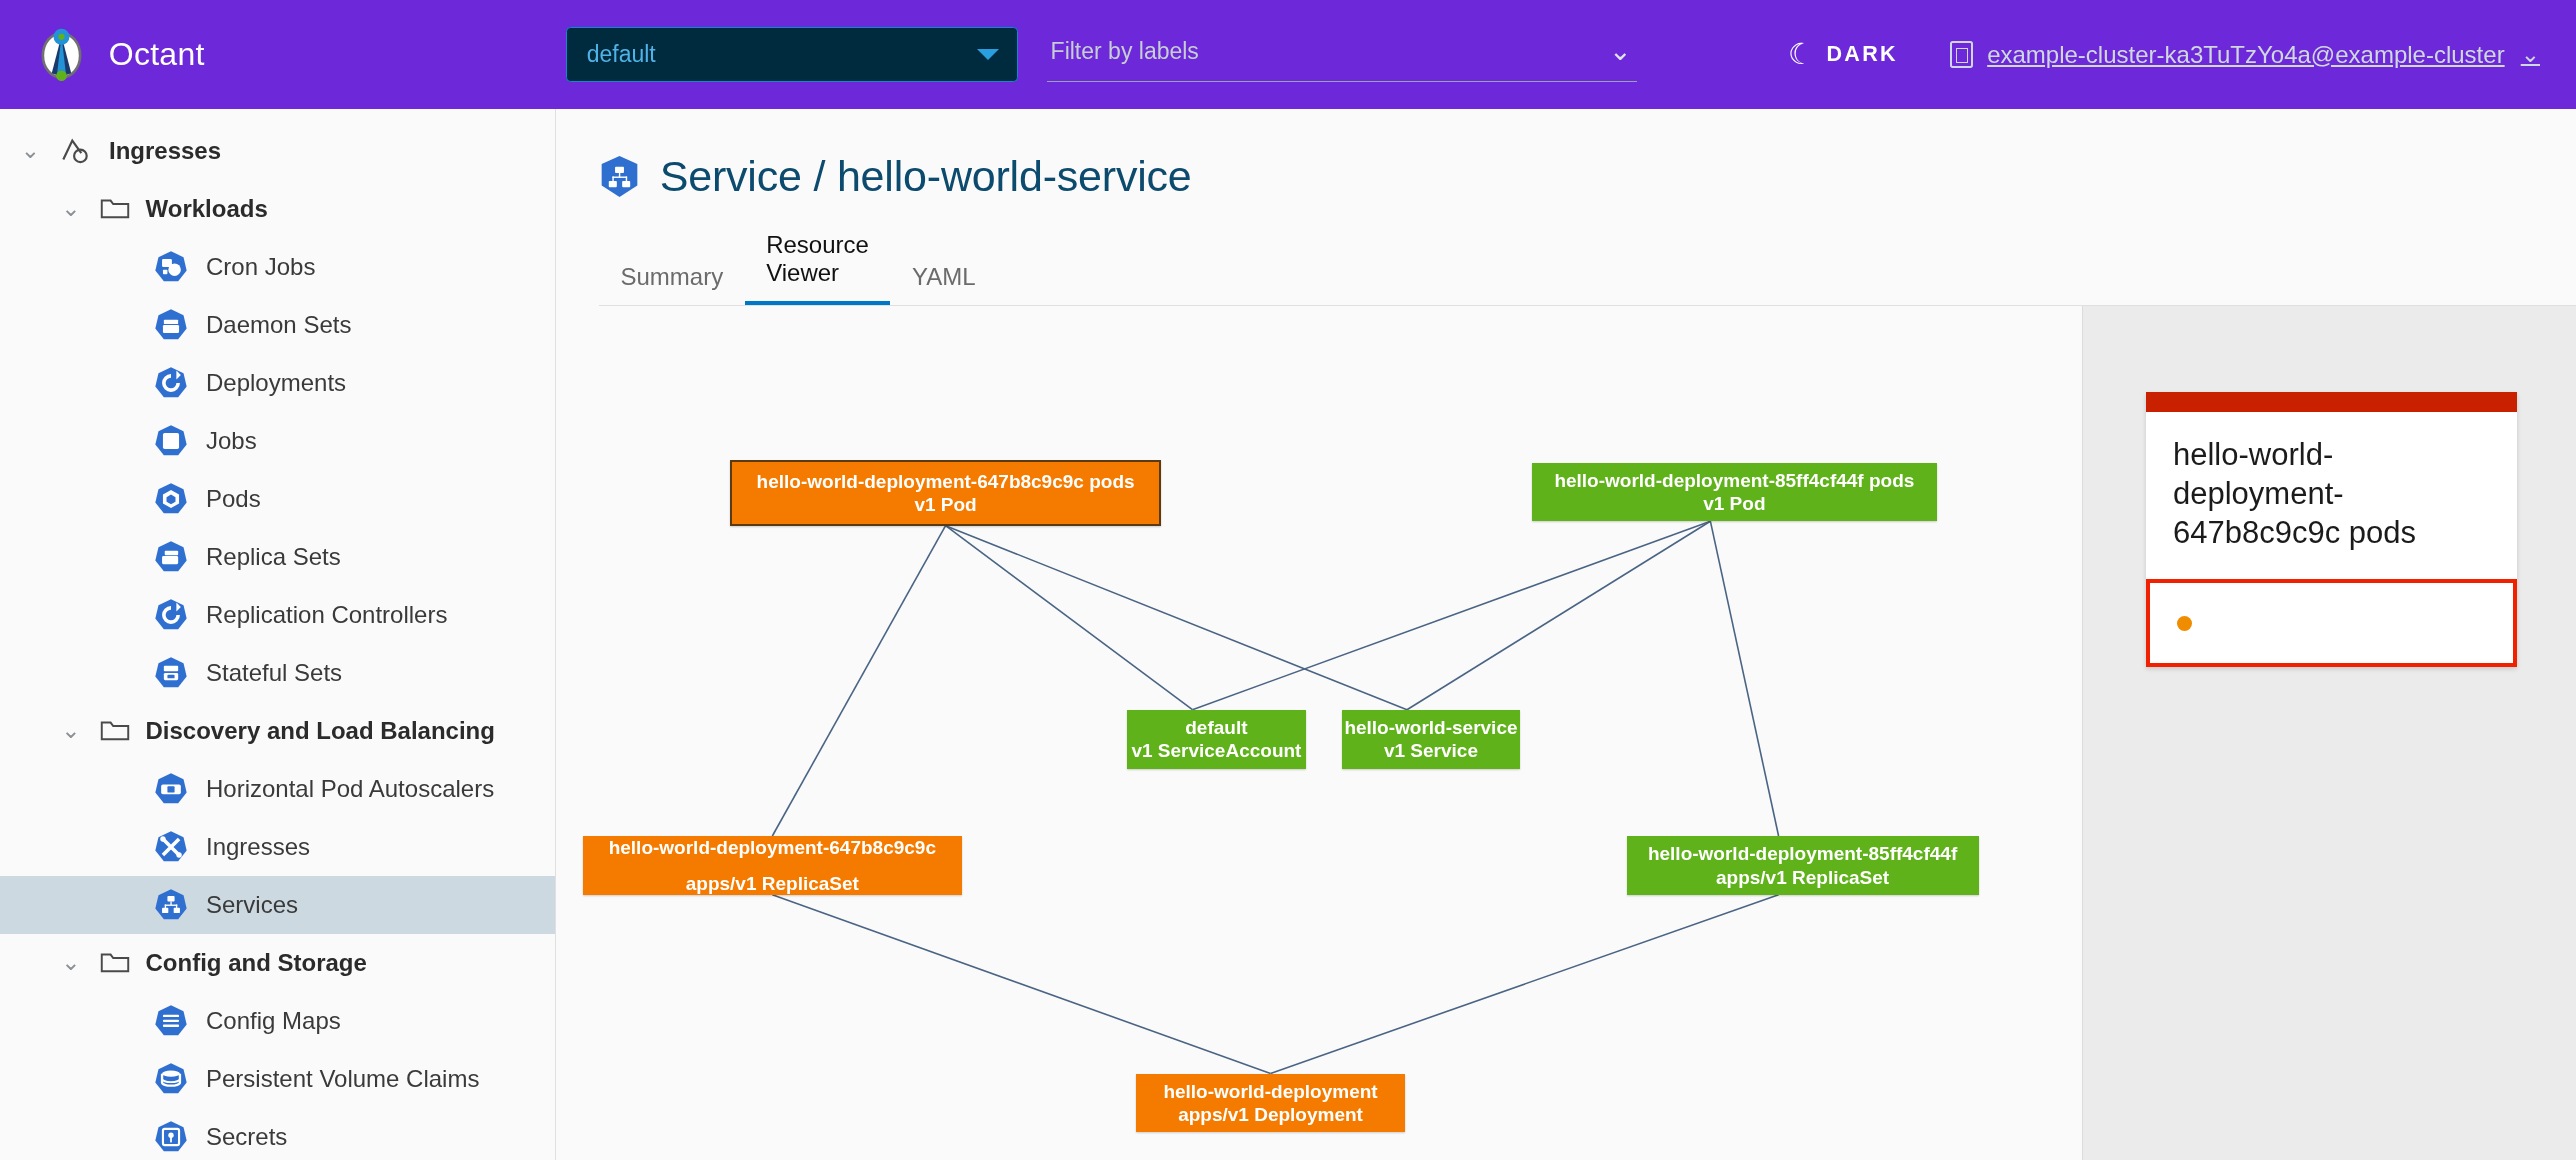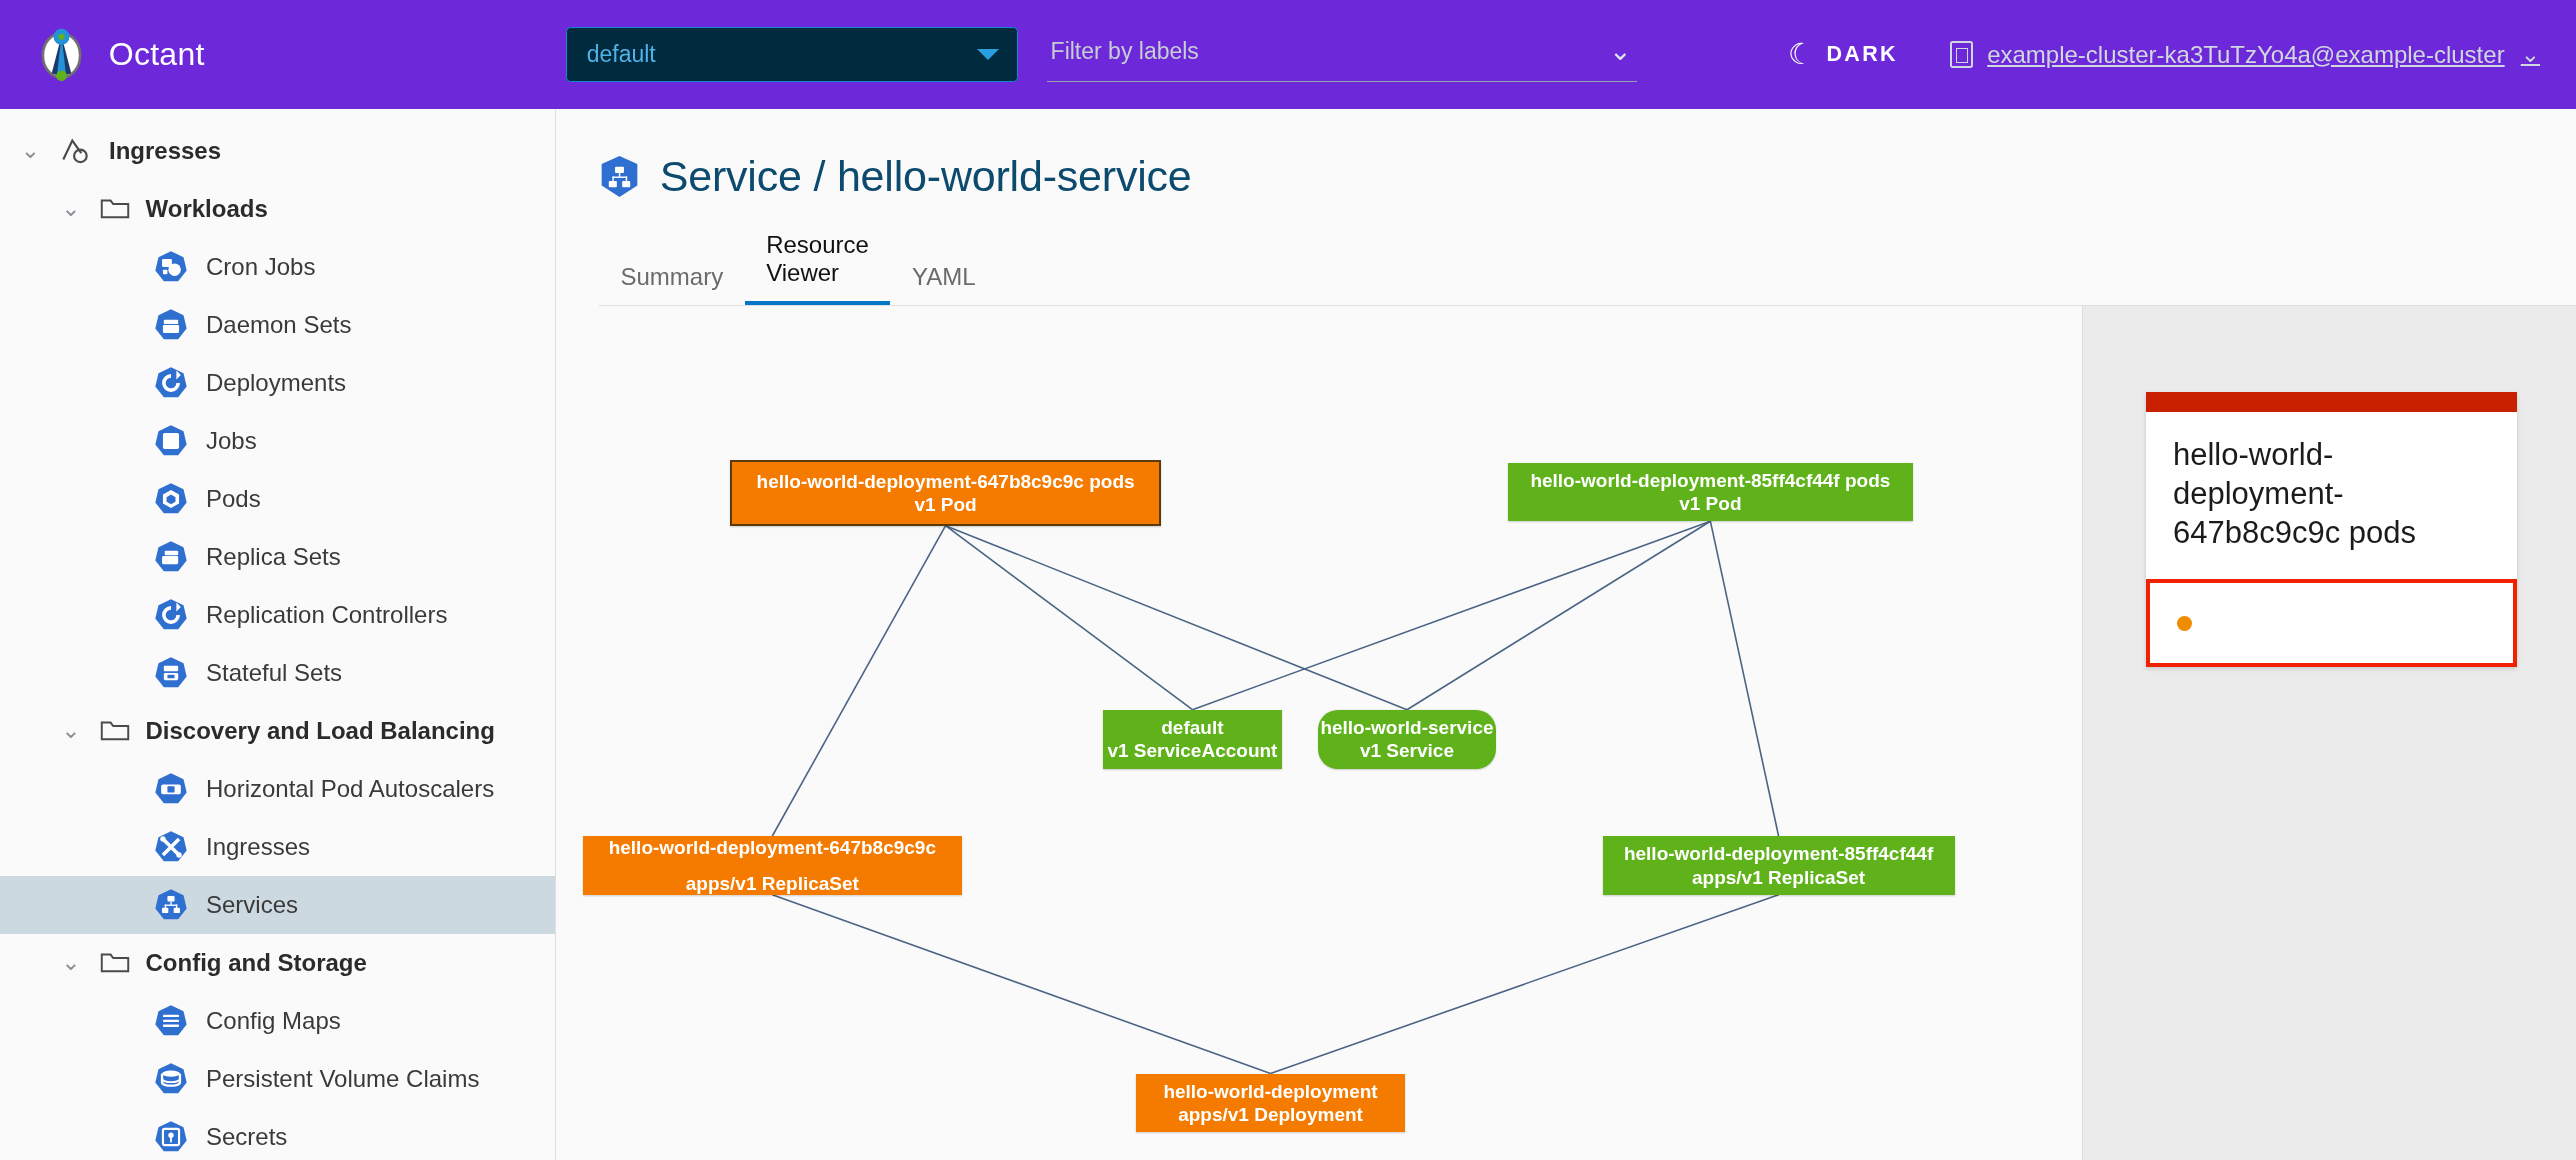--- a/index.html
+++ b/index.html
@@ -105,21 +105,21 @@
   .graph { flex: 1 1 auto; position: relative; background: #fafafa; min-width: 0; overflow: hidden; }
   .graph svg { position: absolute; inset: 0; width: 100%; height: 100%; }
 
   .node {
     position: absolute; display: flex; flex-direction: column;
     align-items: center; justify-content: center;
     color: #ffffff; font-size: 19px; font-weight: 700; line-height: 1.22;
     text-align: center; cursor: pointer; z-index: 5;
     box-shadow: 0 0.9px 1.8px rgba(0,0,0,.18);
   }
-  .node.green { background: #5fb21a; }
+  .node.green { background: #5fb21a; margin-left: 24px; }
   .node.orange { background: #f47b00; }
   .node.sel { border: 2.7px solid #5b3a10; }
 
   
   .detail-panel {
     width: 494px; flex: 0 0 494px;
     background: #ebebeb;
     border-left: 1.8px solid #dcdcdc;
     padding: 86px 59px 0 63px;
   }
@@ -412,21 +412,21 @@
             <span>v1 Pod</span>
           </div>
           <div class="node green" style="left: 62.3529%; top: 18.3333%; width: 26.5882%; height: 6.875%;">
             <span>hello-world-deployment-85ff4cf44f pods</span>
             <span>v1 Pod</span>
           </div>
           <div class="node green" style="left: 35.8235%; top: 47.2917%; width: 11.7647%; height: 6.875%;">
             <span>default</span>
             <span>v1 ServiceAccount</span>
           </div>
-          <div class="node green" style="left: 49.9412%; top: 47.2917%; width: 11.6471%; height: 6.875%; border-radius: 20px;">
+          <div class="node green" style="left: 49.9412%; top: 47.2917%; width: 11.6471%; height: 6.875%;">
             <span>hello-world-service</span>
             <span>v1 Service</span>
           </div>
           <div class="node orange" style="left: 1.76471%; top: 62.0833%; width: 24.8235%; height: 6.875%; gap: 12px;">
             <span>hello-world-deployment-647b8c9c9c</span>
             <span>apps/v1 ReplicaSet</span>
           </div>
           <div class="node green" style="left: 68.5882%; top: 62.0833%; width: 23.0588%; height: 6.875%;">
             <span>hello-world-deployment-85ff4cf44f</span>
             <span>apps/v1 ReplicaSet</span>

